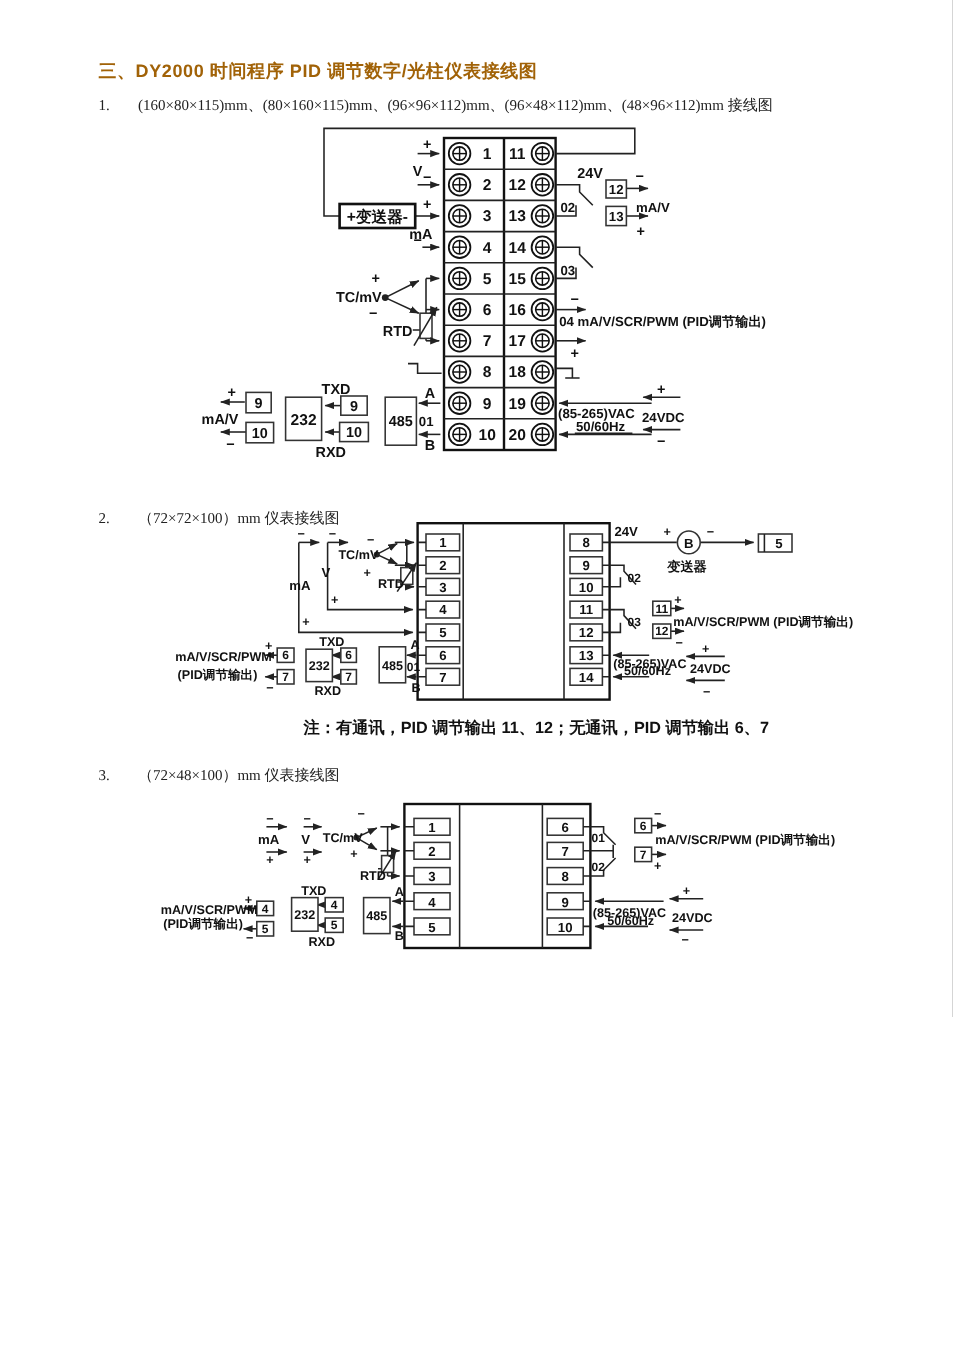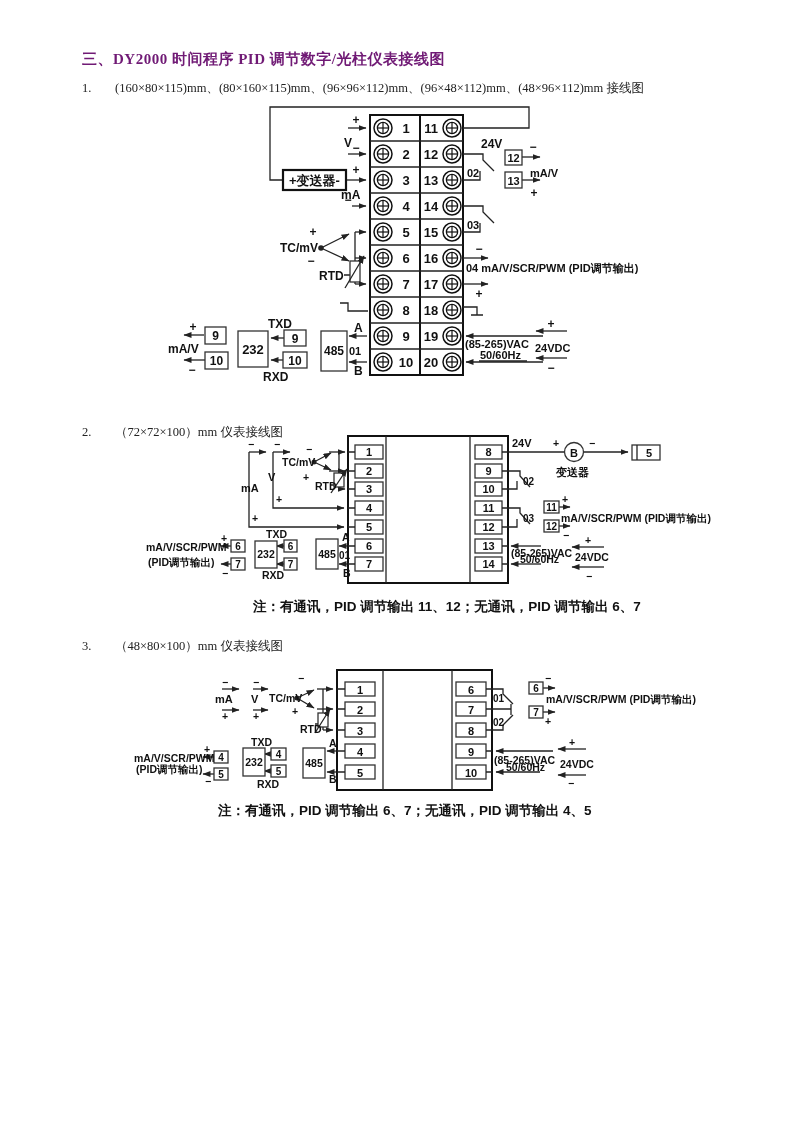--- a/index.html
+++ b/index.html
@@ -1,19 +1,19 @@
 <!DOCTYPE html>
 <html><head>
 <meta charset="utf-8">
 <style>
   html,body{margin:0;padding:0;background:#888;}
   .page{position:relative;width:794px;height:1123px;background:#ffffff;margin:0 auto;overflow:hidden;
         font-family:"Liberation Serif","DejaVu Serif",serif;color:#222;}
-  .title{position:absolute;left:82px;top:50px;font-size:15px;font-weight:bold;color:#701a75;
-         font-family:Liberation Serif, serif;letter-spacing:0.5px;}
+  .title{position:absolute;left:82px;top:50px;font-size:15px;font-weight:bold;color:#a16207;
+         font-family:Liberation Sans, sans-serif;letter-spacing:0.5px;}
   .item{position:absolute;left:82px;font-size:12.5px;color:#222;white-space:nowrap;}
   .item .num{display:inline-block;width:33px;}
   .note{position:absolute;font-size:13.5px;font-weight:bold;color:#111;white-space:nowrap;
         font-family:"Liberation Sans","DejaVu Sans",sans-serif;text-align:right;}
   svg{position:absolute;left:0;overflow:visible;}
   svg text{font-family:"Liberation Sans","DejaVu Sans",sans-serif;font-weight:bold;fill:#111;}
   .w{stroke:#222;stroke-width:1.3;fill:none;}
   .w2{stroke:#111;stroke-width:2;fill:none;}
   .bx{fill:#fff;stroke:#333;stroke-width:1.3;}
   .bxh{fill:#fff;stroke:#111;stroke-width:2.2;}
@@ -325,21 +325,21 @@
     <text x="511" y="557" class="t10">(85-265)VAC</text>
     <text x="520" y="562.5" class="t10">50/60Hz</text>
     <text x="588" y="544" text-anchor="middle" class="t10">+</text>
     <text x="575" y="561" class="t10">24VDC</text>
     <text x="589" y="580" text-anchor="middle" class="t10">−</text>
   </svg>
 
   <div class="note" style="left:253px;top:598px">注：有通讯，PID 调节输出 11、12；无通讯，PID 调节输出 6、7</div>
 
   <div class="item" style="top:638px">
-    <span class="num">3.</span><span>（48×80×100）mm 仪表接线图</span>
+    <span class="num">3.</span><span>（72×48×100）mm 仪表接线图</span>
   </div>
 
   <svg style="top:665px" width="794" height="130" viewBox="0 665 794 130">
     <defs>
       <marker id="m3" orient="auto" markerUnits="userSpaceOnUse" markerWidth="9" markerHeight="7" refX="7.5" refY="3">
         <path d="M0,0 L8,3 L0,6 z" fill="#222"></path>
       </marker>
     </defs>
     <g>
       <rect x="337" y="670" width="155" height="120" class="w2" fill="#fff"></rect>
@@ -447,15 +447,14 @@
     <text x="548" y="682" text-anchor="middle" class="t10">−</text>
     <text x="546" y="703" class="t10">mA/V/SCR/PWM (PID调节输出)</text>
     <text x="548" y="725" text-anchor="middle" class="t10">+</text>
     <text x="494" y="764" class="t10">(85-265)VAC</text>
     <text x="506" y="770.5" class="t10">50/60Hz</text>
     <text x="572" y="746" text-anchor="middle" class="t10">+</text>
     <text x="560" y="768" class="t10">24VDC</text>
     <text x="571" y="787" text-anchor="middle" class="t10">−</text>
   </svg>
 
-  <div class="note" style="left:218px;top:802px">注：有通讯，PID 调节输出 6、7；无通讯，PID 调节输出 4、5</div>
 
 </div>
 
 </body></html>

